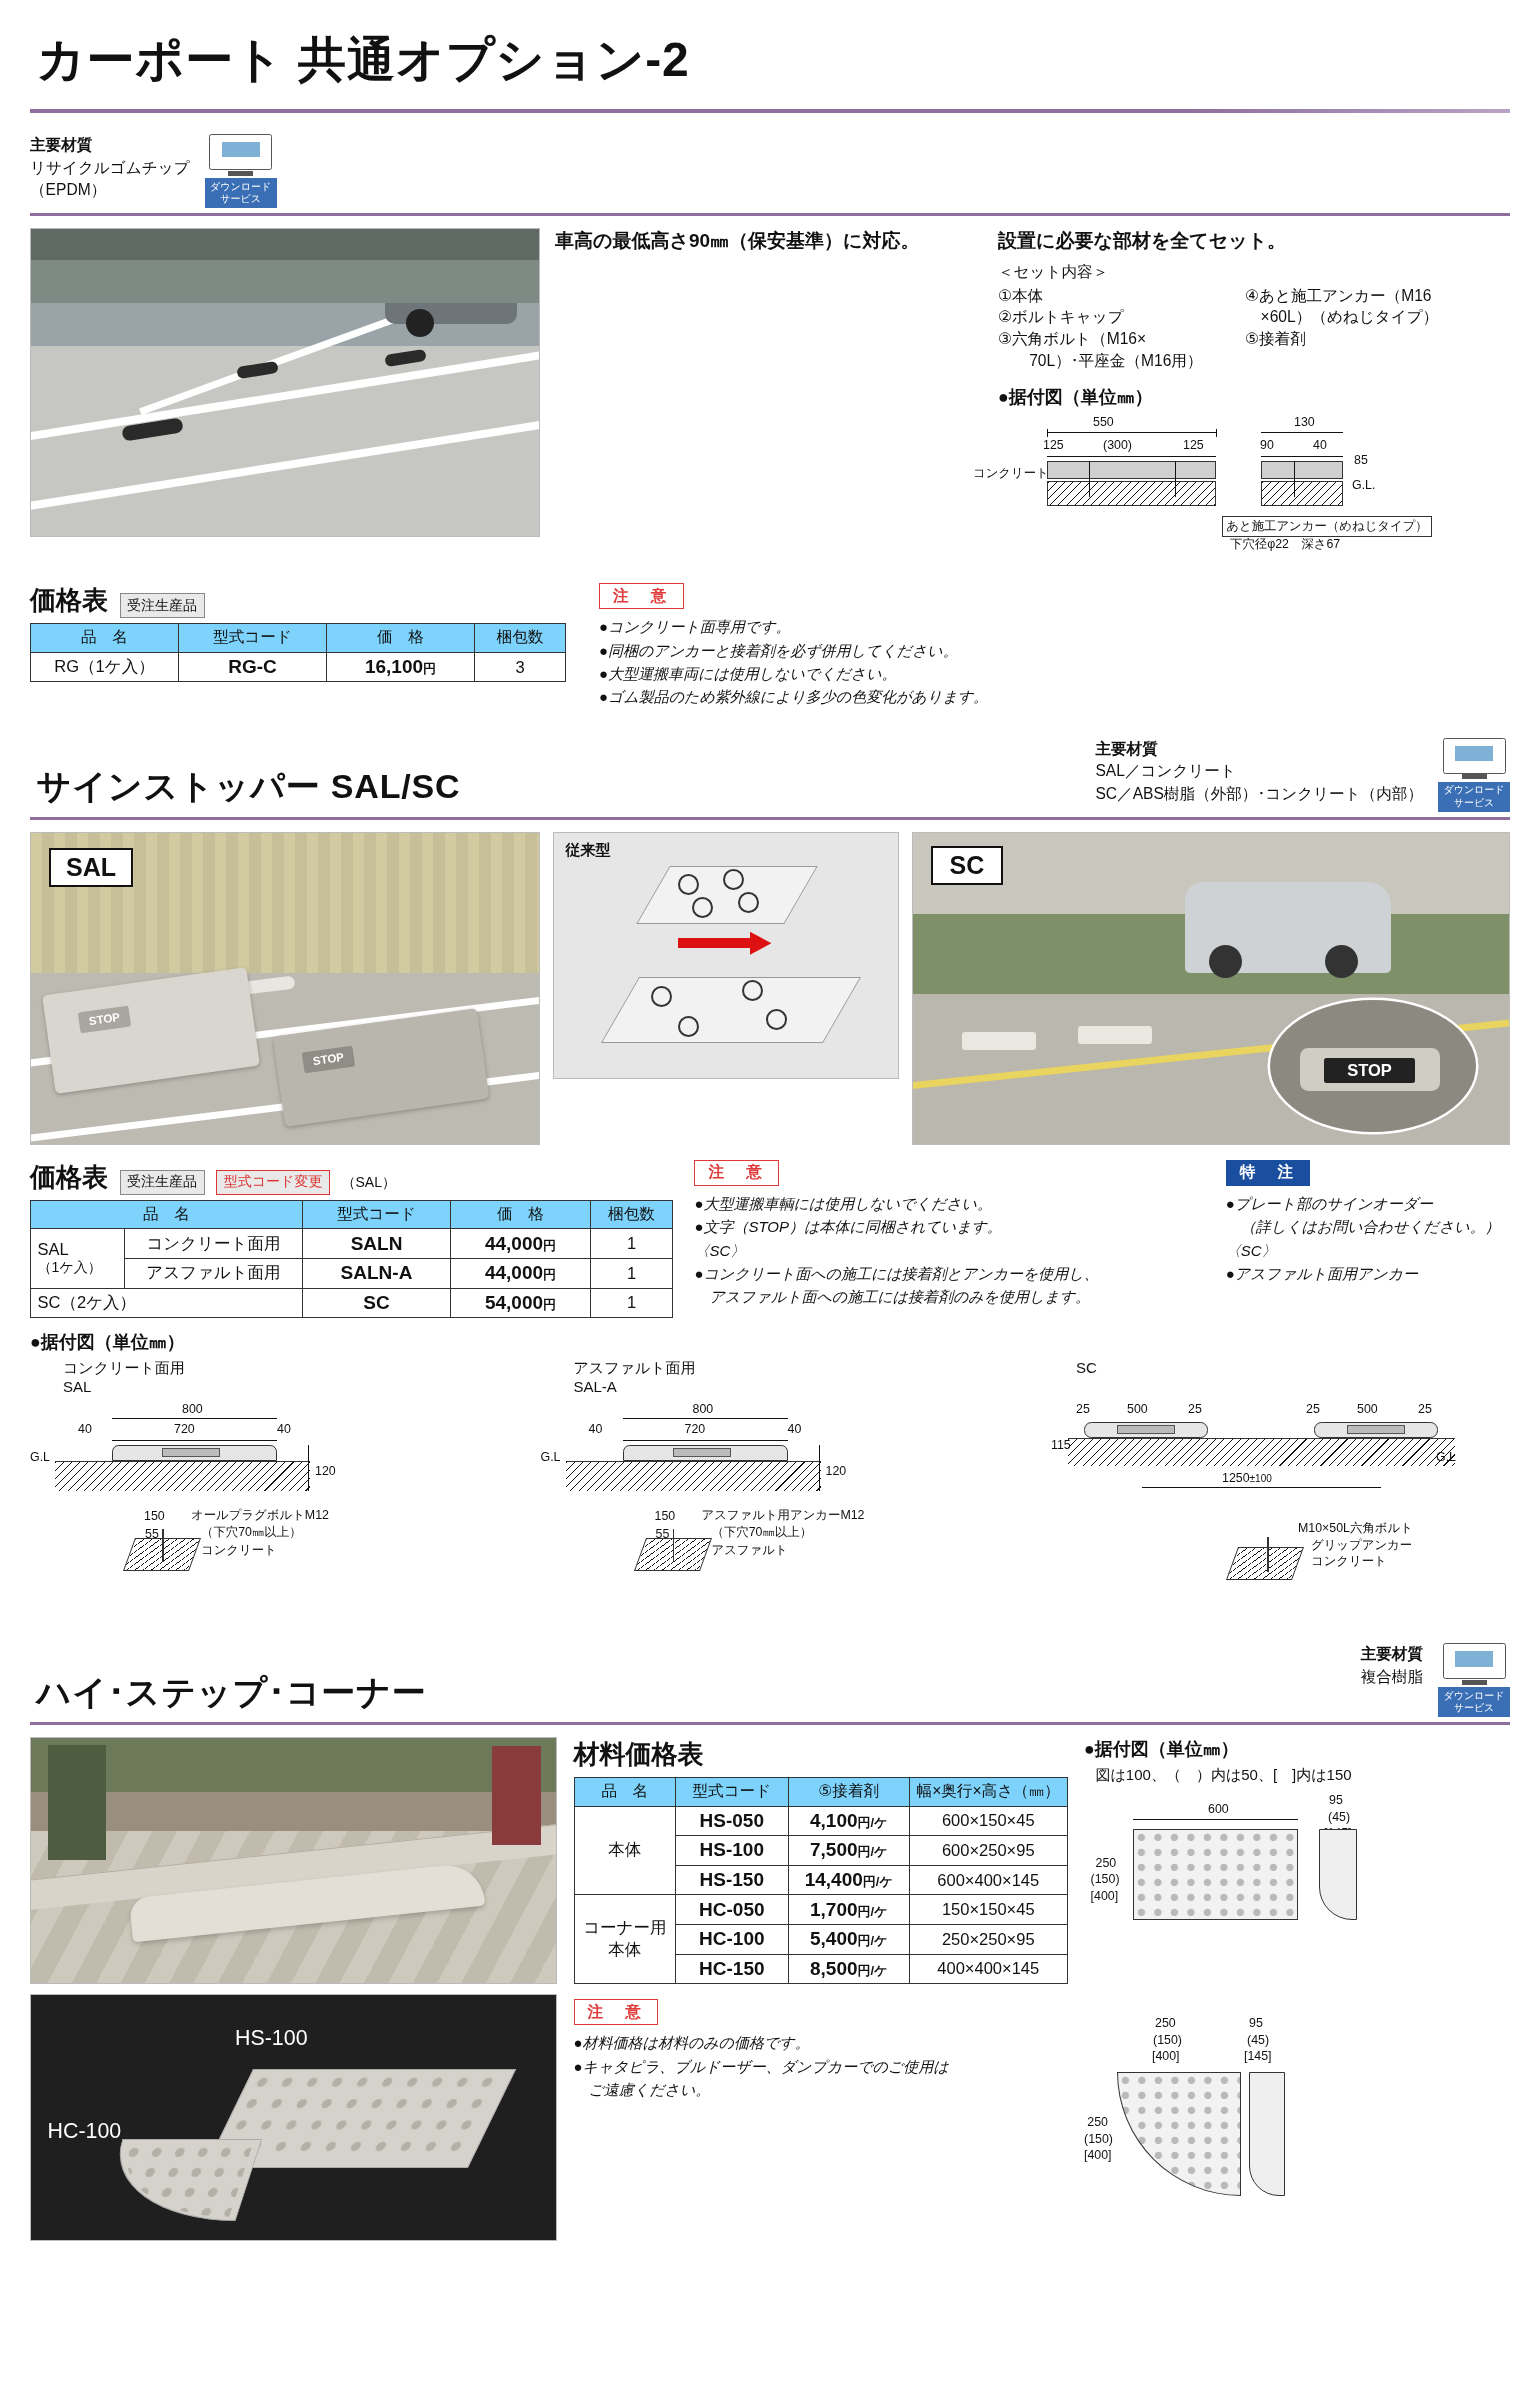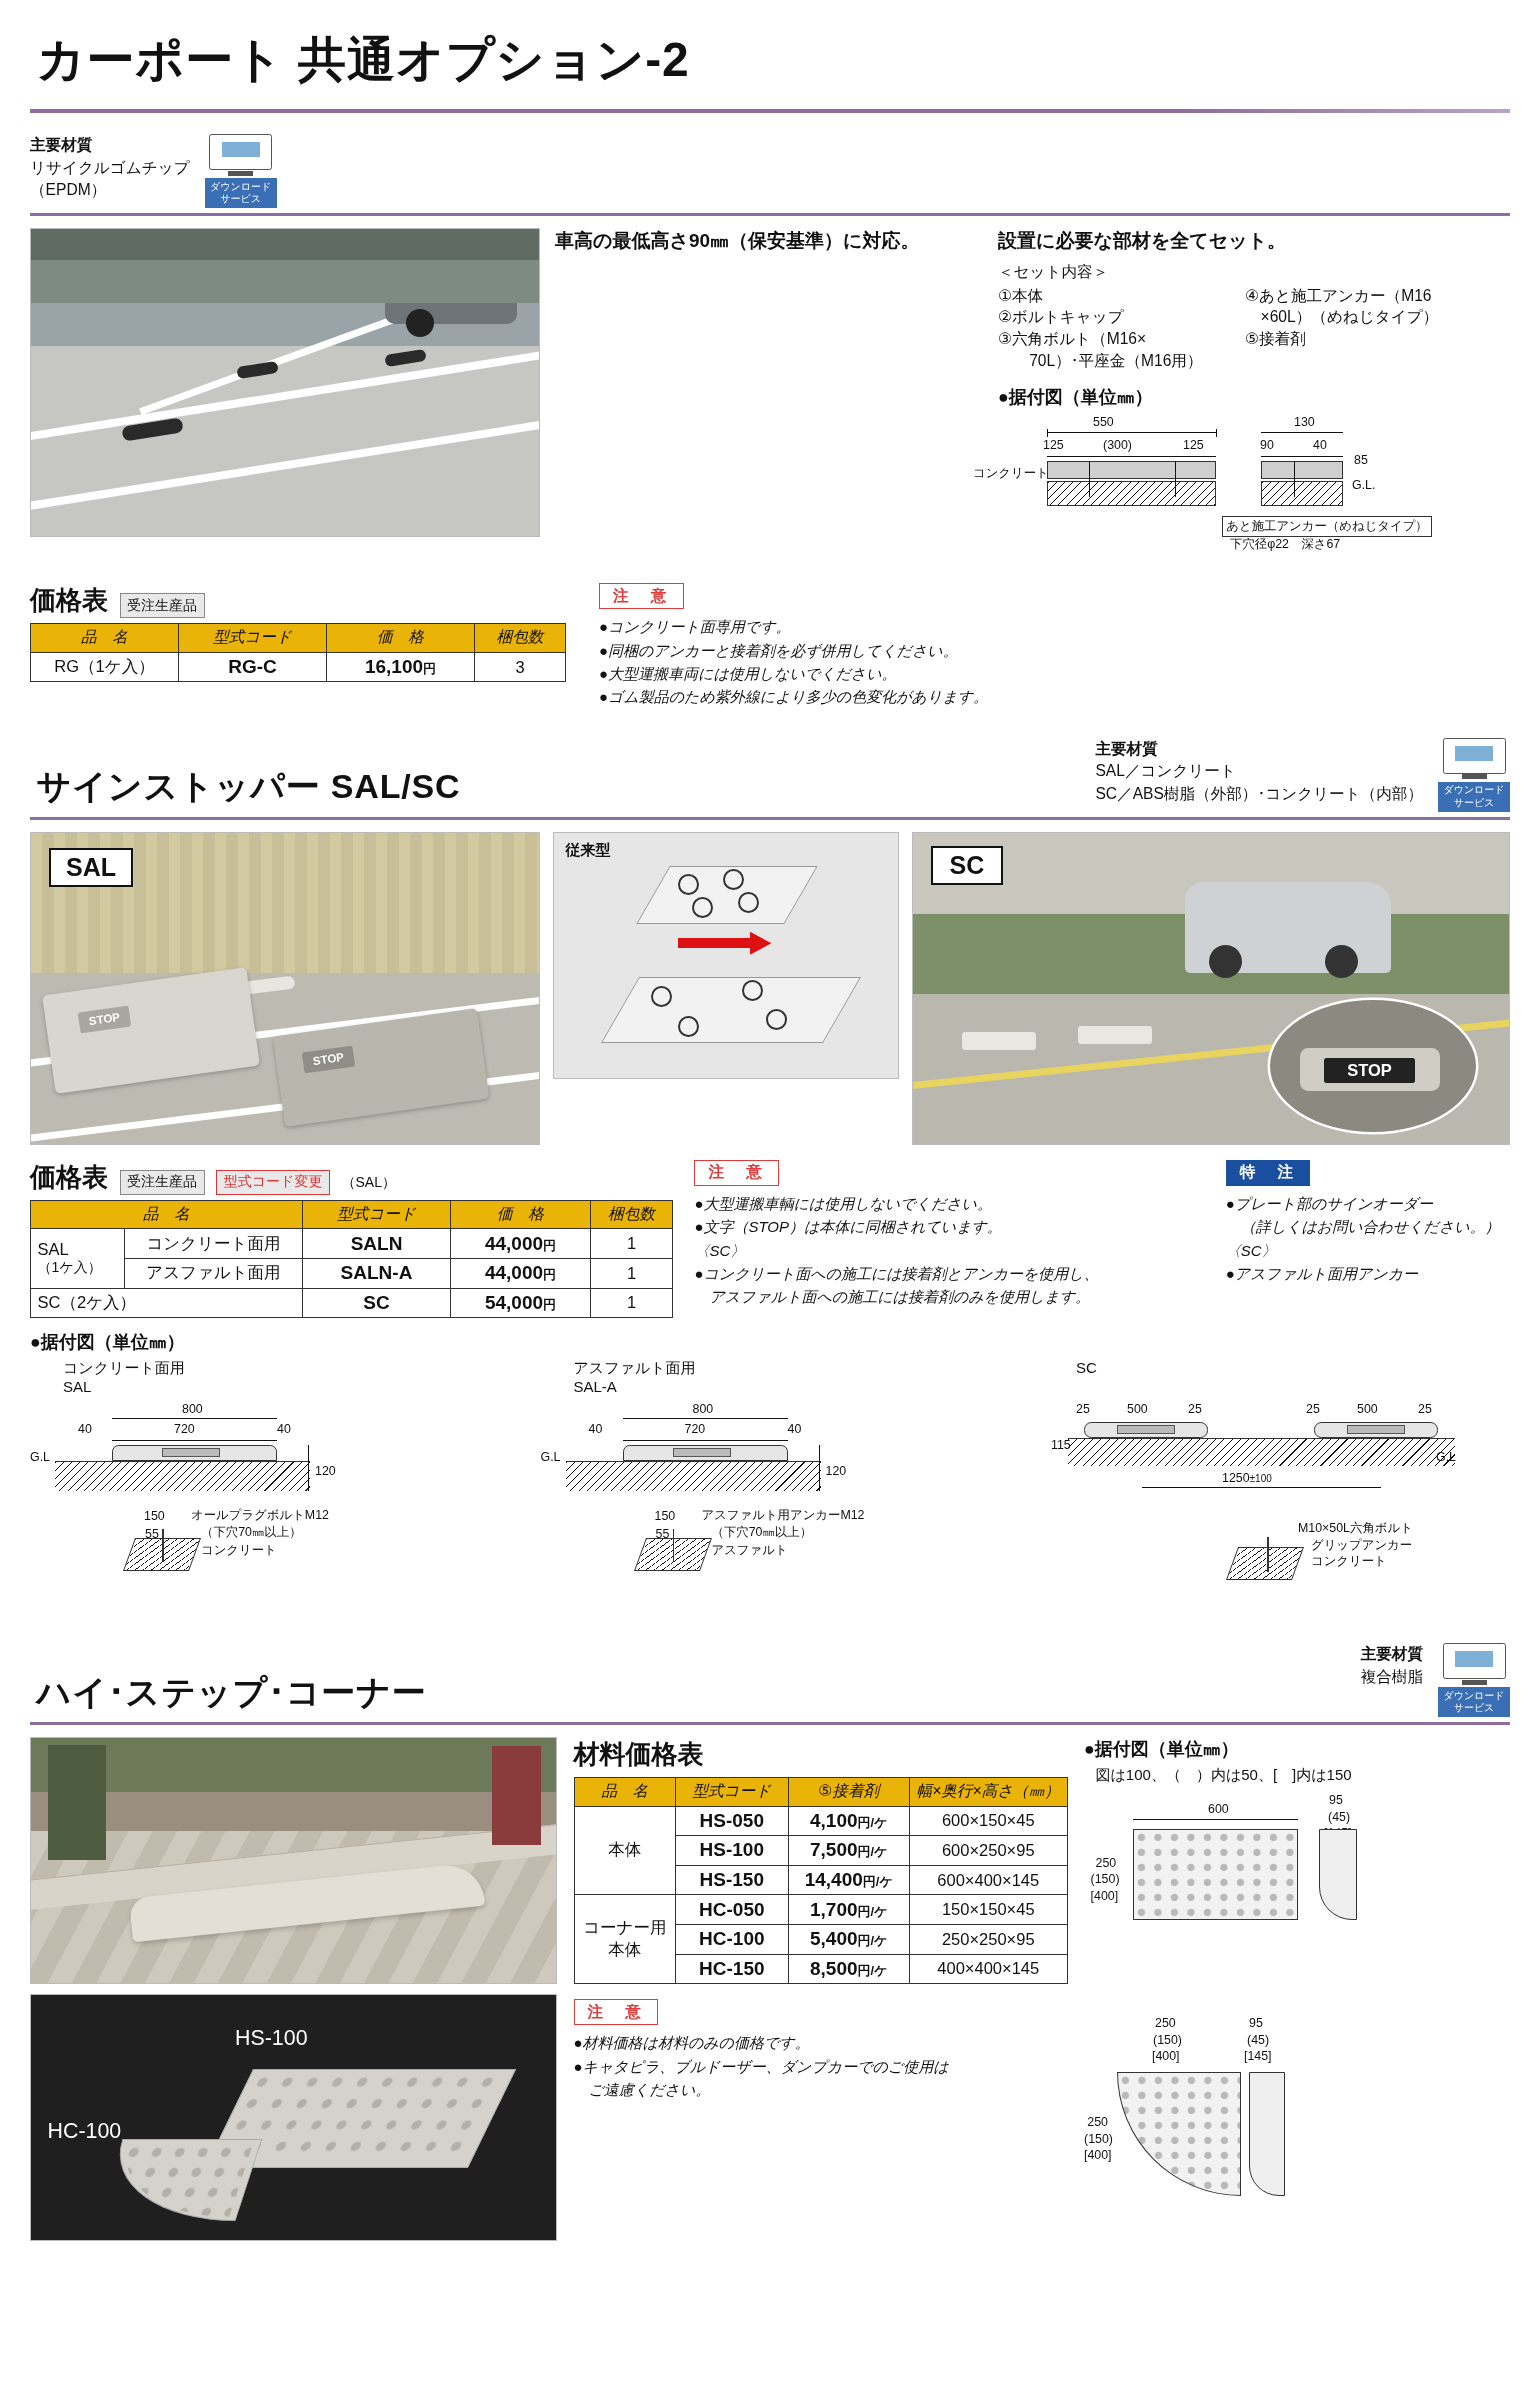--- a/index.html
+++ b/index.html
@@ -48,21 +48,21 @@
   .mat-box { font-size:15.6px; line-height:1.45; }
   .mat-box .mt { font-weight:bold; }
 
   
   .price-head { display:flex; align-items:flex-end; gap:11.5px; margin-bottom:5px; }
   .price-head .ttl { font-size:26px; font-weight:bold; }
   .tag { font-size:14px; border:0.8px solid #888; background:#e9e9e9; padding:2.5px 6.6px; }
   .tag.red { color:#d33; border-color:#d33; }
   table.pt { border-collapse: collapse; font-size:16.5px; }
   table.pt th, table.pt td { border:0.8px solid #333; padding:3.3px 6.6px; text-align:center; white-space:nowrap; }
-  table.pt thead th { background:#eab308; font-weight:normal; font-size:15.6px;font-style:italic; }
+  table.pt thead th { background:#7dd3fc; font-weight:normal; font-size:15.6px; }
   table.pt td.code { font-weight:bold; font-size:19px; }
   table.pt td.price { font-weight:bold; font-size:19px; }
   .yen { font-size:13px; font-weight:bold; }
 
   
   .draw-title { font-size:18px; font-weight:bold; margin-bottom:3.3px; }
   .drawing { position:relative; font-size:12.4px; color:#111; }
   .lbl { position:absolute; white-space:nowrap; }
   .hline { position:absolute; background:#111; height:0.8px; }
   .vline { position:absolute; background:#111; width:0.8px; }

